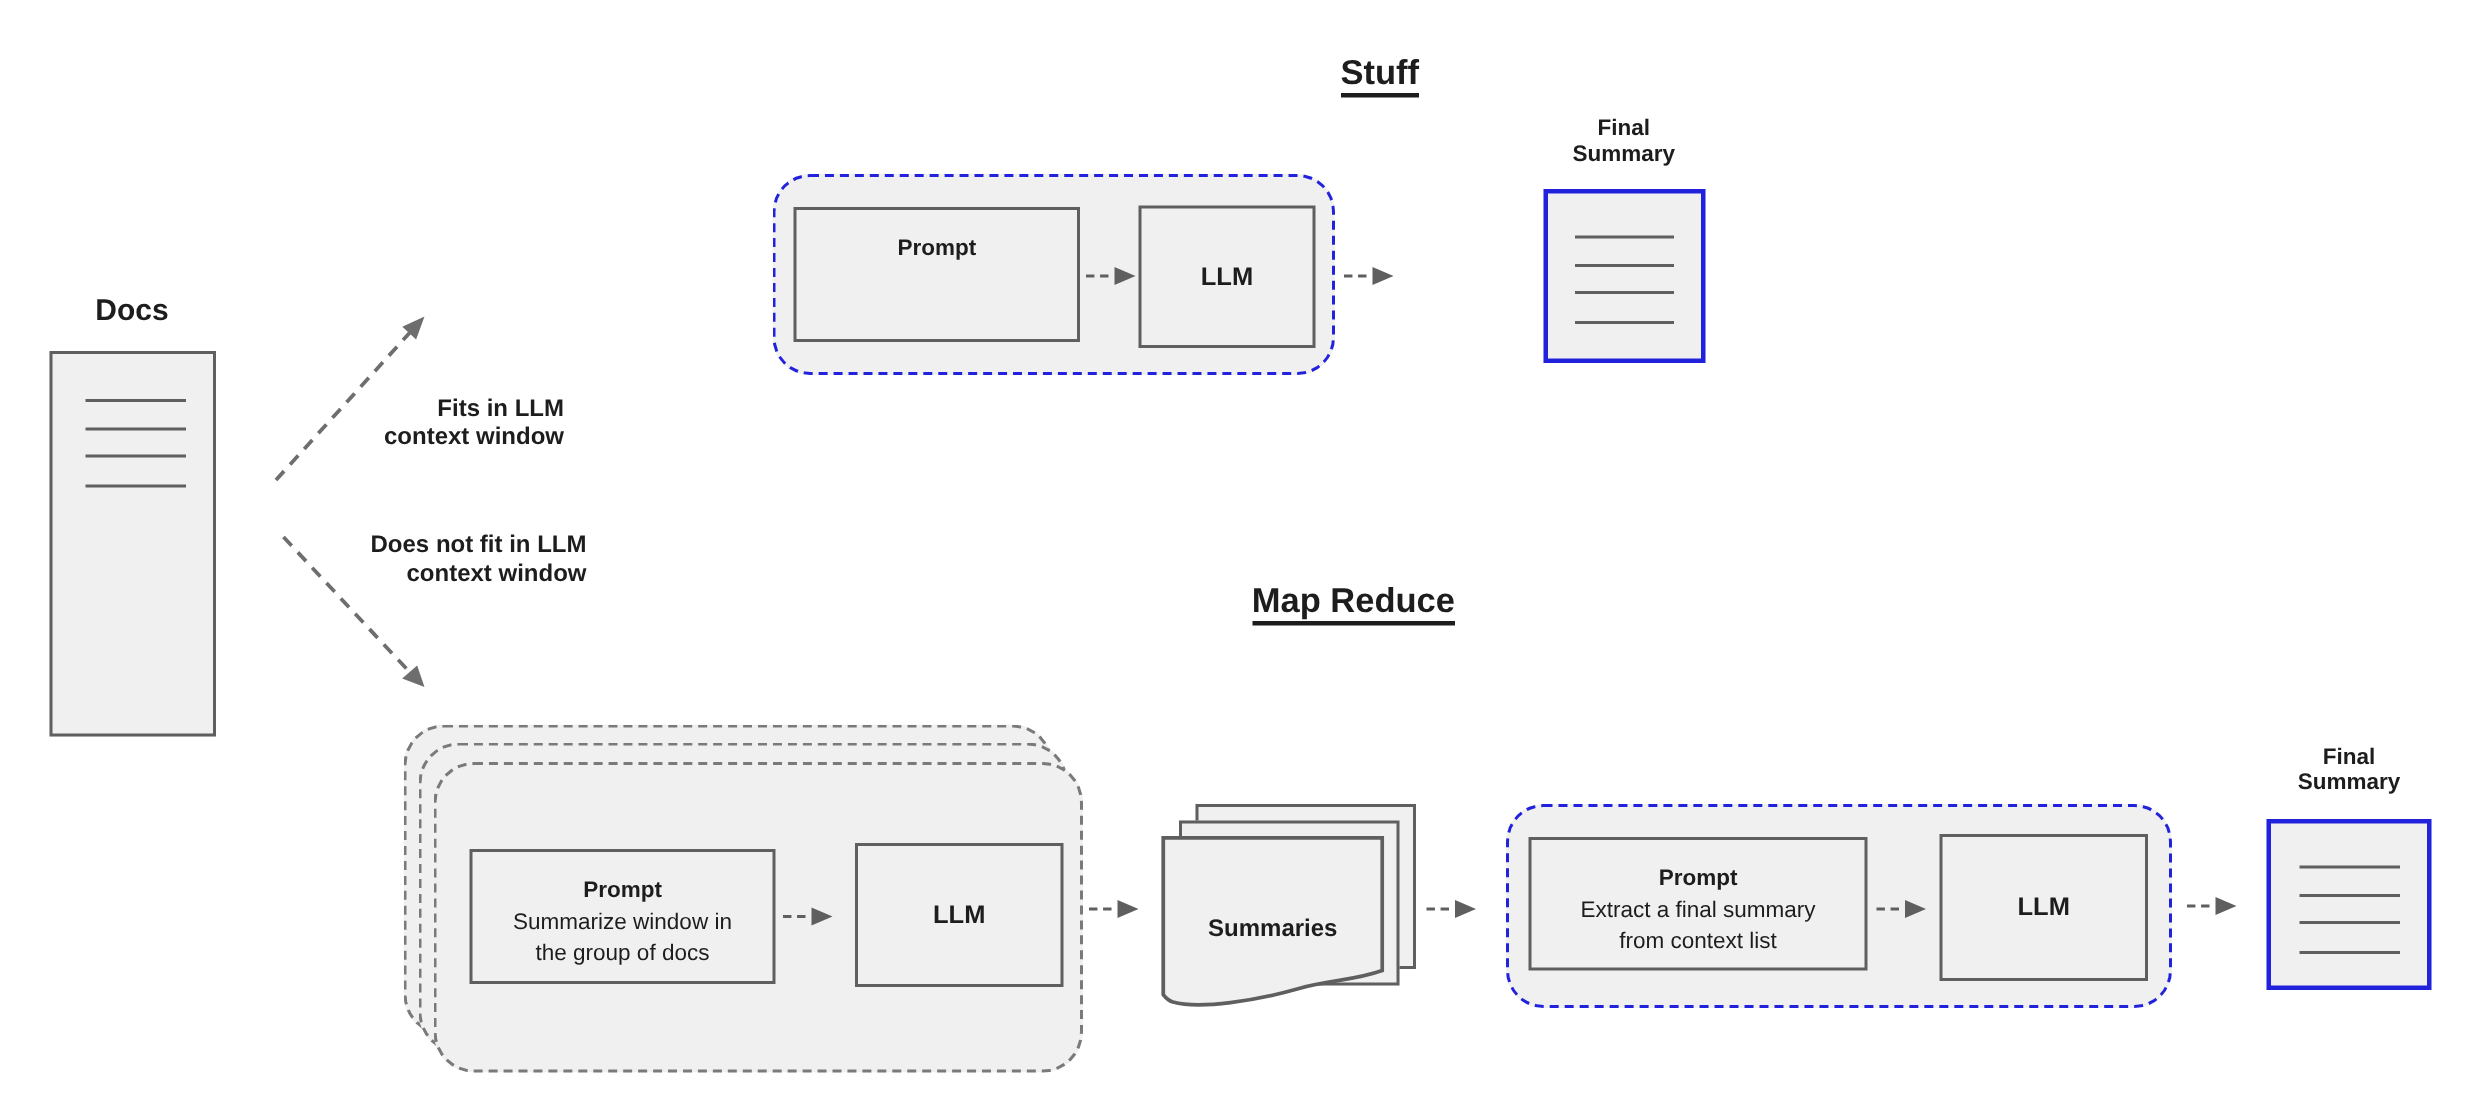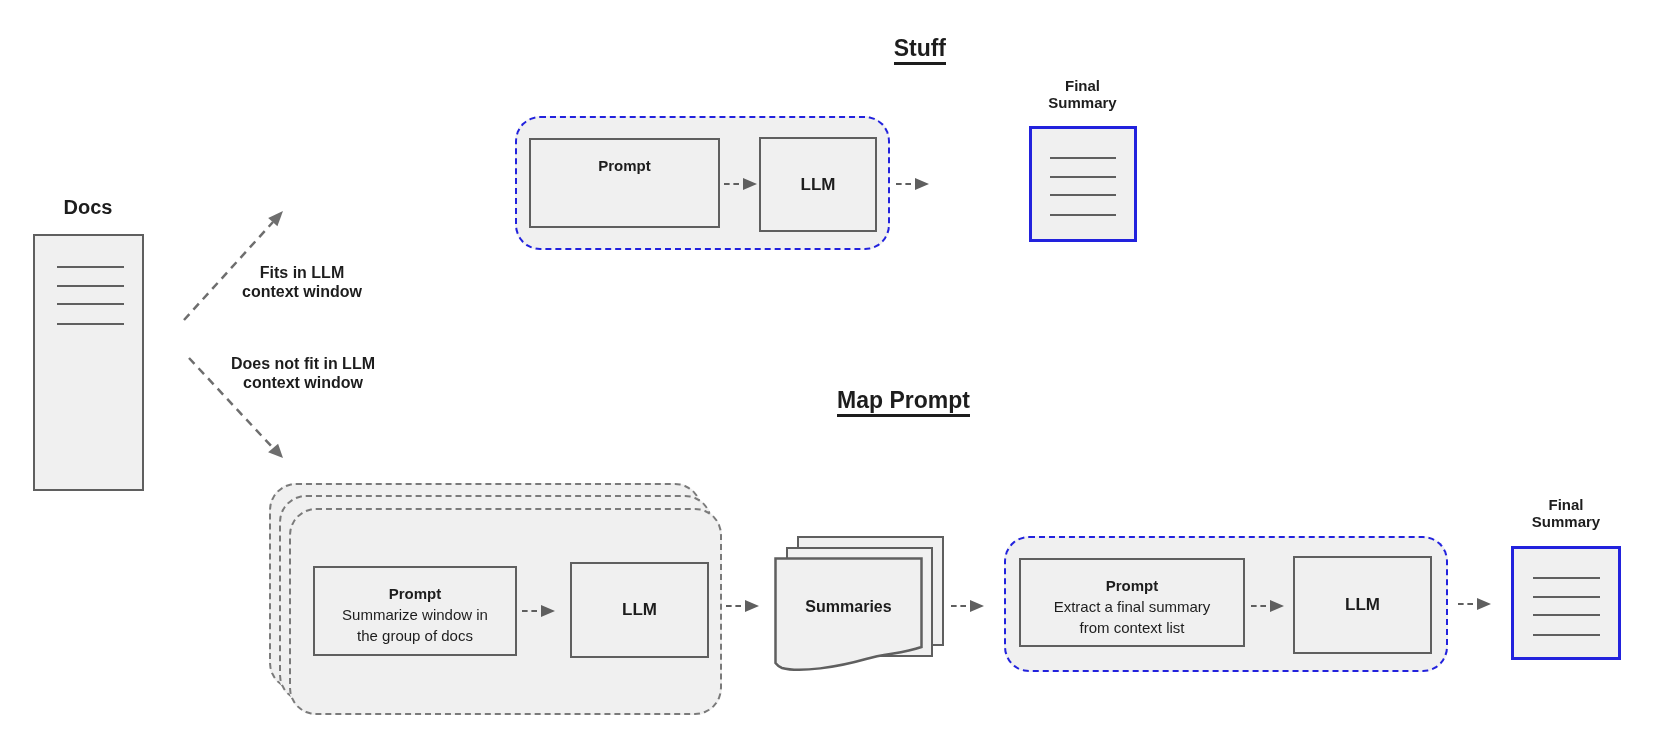--- a/index.html
+++ b/index.html
@@ -42,21 +42,21 @@
   .doc-box.blue{border:3px solid var(--accent-blue);}
   .doc-line{position:absolute;height:0;border-top:2px solid var(--shape-border);}
   .harrow{position:absolute;display:flex;align-items:center;height:14px;}
   .harrow .stem{width:15px;height:0;border-top:2px dashed var(--shape-border);}
   .harrow .head{
     width:0;height:0;margin-left:4px;
     border-left:14px solid var(--shape-border);
     border-top:6px solid transparent;border-bottom:6px solid transparent;
   }
   .two-line{font-size:15px;line-height:17px;}
-  .branch-label{font-size:16px;line-height:19px;}
+  .branch-label{font-size:16px;line-height:19px;text-align:right;}
   .page{position:absolute;background:var(--shape-fill);border:2px solid var(--shape-border);}
   svg{display:block;}
 </style>
 </head>
 <body>
 
 <div class="canvas">
 
   <div class="abs label" style="left:23px;top:196px;width:130px;font-size:20px;">Docs</div>
 
@@ -117,21 +117,21 @@
   </div>
 
   <div class="doc-box blue" style="left:1029px;top:126px;width:108px;height:116px;">
     <span class="doc-line" style="left:18px;top:28px;width:66px;"></span>
     <span class="doc-line" style="left:18px;top:47px;width:66px;"></span>
     <span class="doc-line" style="left:18px;top:65px;width:66px;"></span>
     <span class="doc-line" style="left:18px;top:85px;width:66px;"></span>
   </div>
 
   <div class="abs label title" style="left:790px;top:387px;width:180px;">
-    <span class="u">Map Prompt</span>
+    <span class="u">Map Reduce</span>
   </div>
 
   <div class="dashed-container" style="left:269px;top:483px;width:433px;height:207px;"></div>
   <div class="dashed-container" style="left:279px;top:495px;width:433px;height:207px;"></div>
   <div class="dashed-container" style="left:289px;top:508px;width:433px;height:207px;"></div>
 
   <div class="box prompt-box" style="left:313px;top:566px;width:204px;height:90px;">
     <div class="heading">Prompt</div>
     <div>Summarize window in the group of docs</div>
   </div>
@@ -148,21 +148,21 @@
   <div class="harrow" style="left:726px;top:599px;">
     <span class="stem"></span>
     <span class="head"></span>
   </div>
 
   <div class="page" style="left:797px;top:536px;width:147px;height:110px;"></div>
   <div class="page" style="left:786px;top:547px;width:147px;height:110px;"></div>
   <svg class="abs" style="left:774px;top:557px;" width="149" height="118" viewBox="0 0 149 118">
     <path d="M1.5,1.5 H147.5 V90 C128,97 112,96 92,102 C64,110 26,116 8,111 C5,110 3,108 1.5,106 Z" fill="#f0f0f0" stroke="#5f5f5f" stroke-width="2.5"></path>
   </svg>
-  <div class="abs label" style="left:775px;top:598px;width:147px;font-size:16px;">Summaries</div>
+  <div class="abs label" style="left:775px;top:611px;width:147px;font-size:16px;">Summaries</div>
 
   <div class="harrow" style="left:951px;top:599px;">
     <span class="stem"></span>
     <span class="head"></span>
   </div>
 
   <div class="dashed-container blue" style="left:1004px;top:536px;width:444px;height:136px;"></div>
 
   <div class="box prompt-box" style="left:1019px;top:558px;width:226px;height:89px;">
     <div class="heading">Prompt</div>

